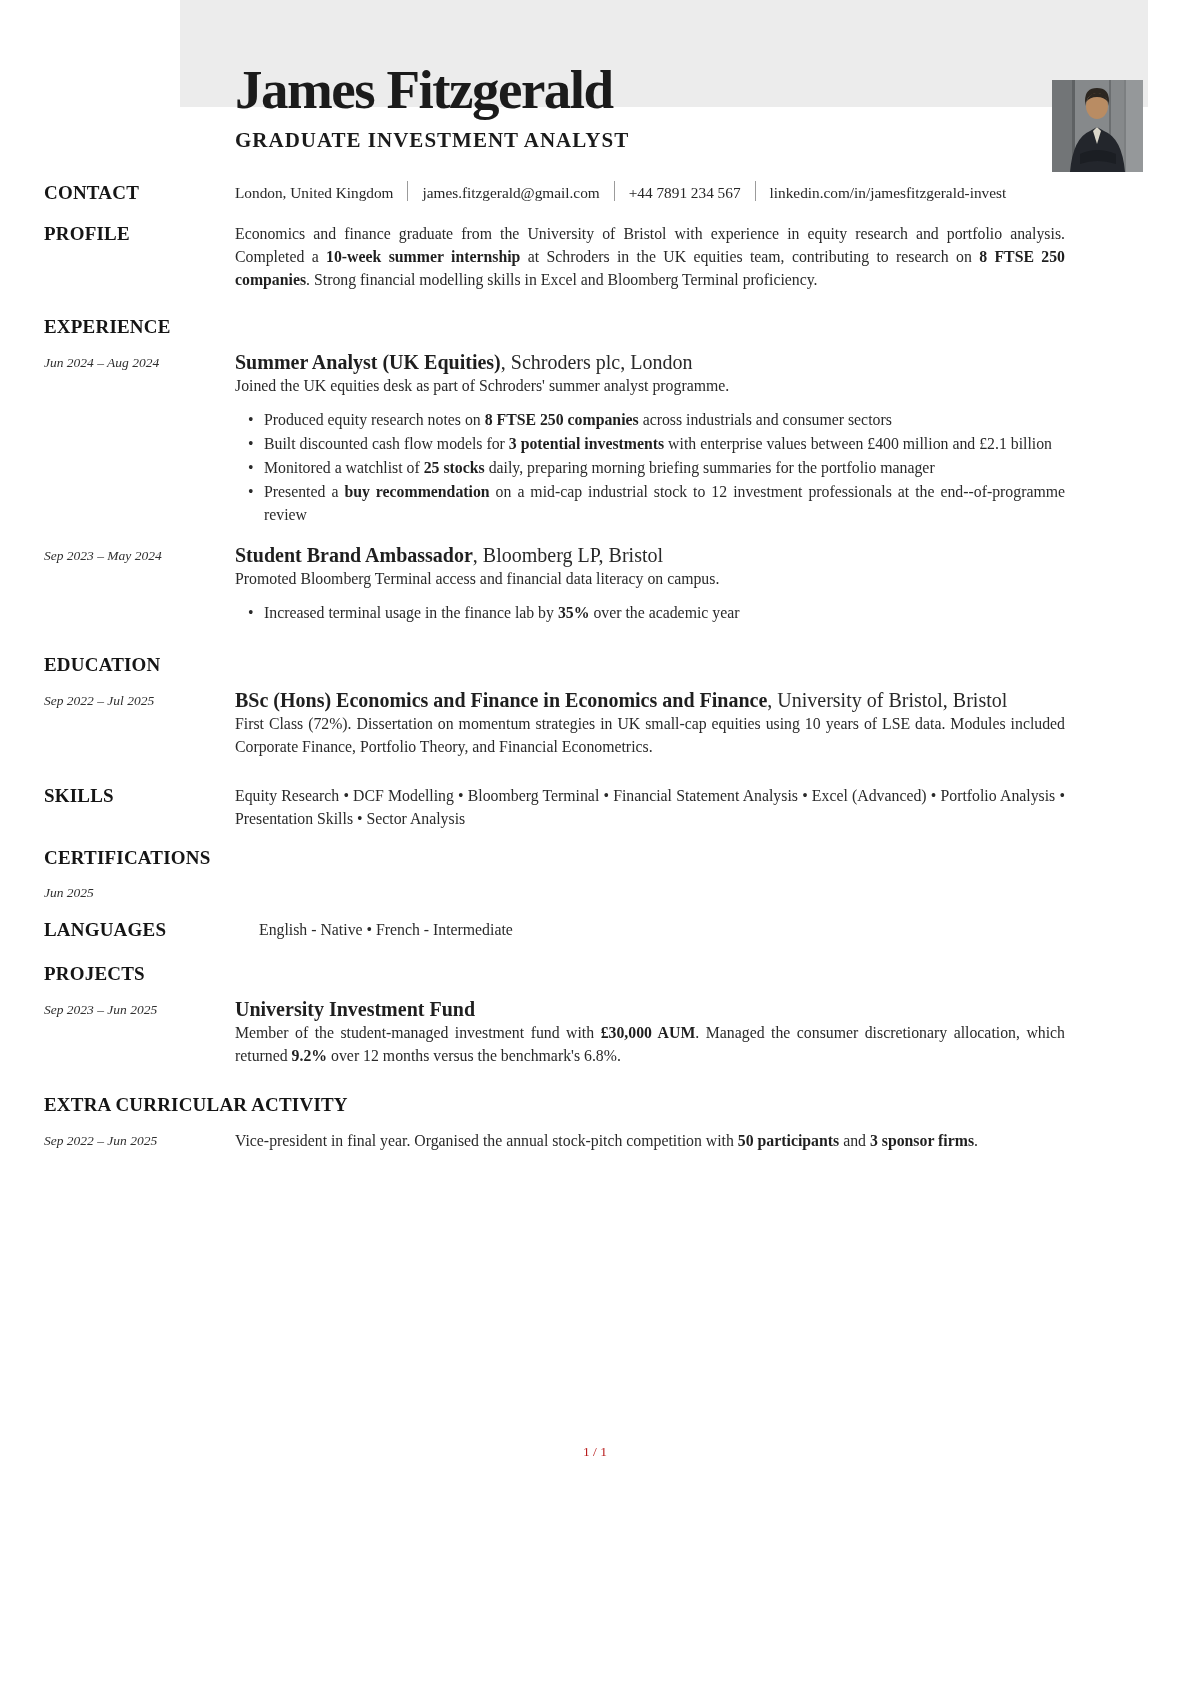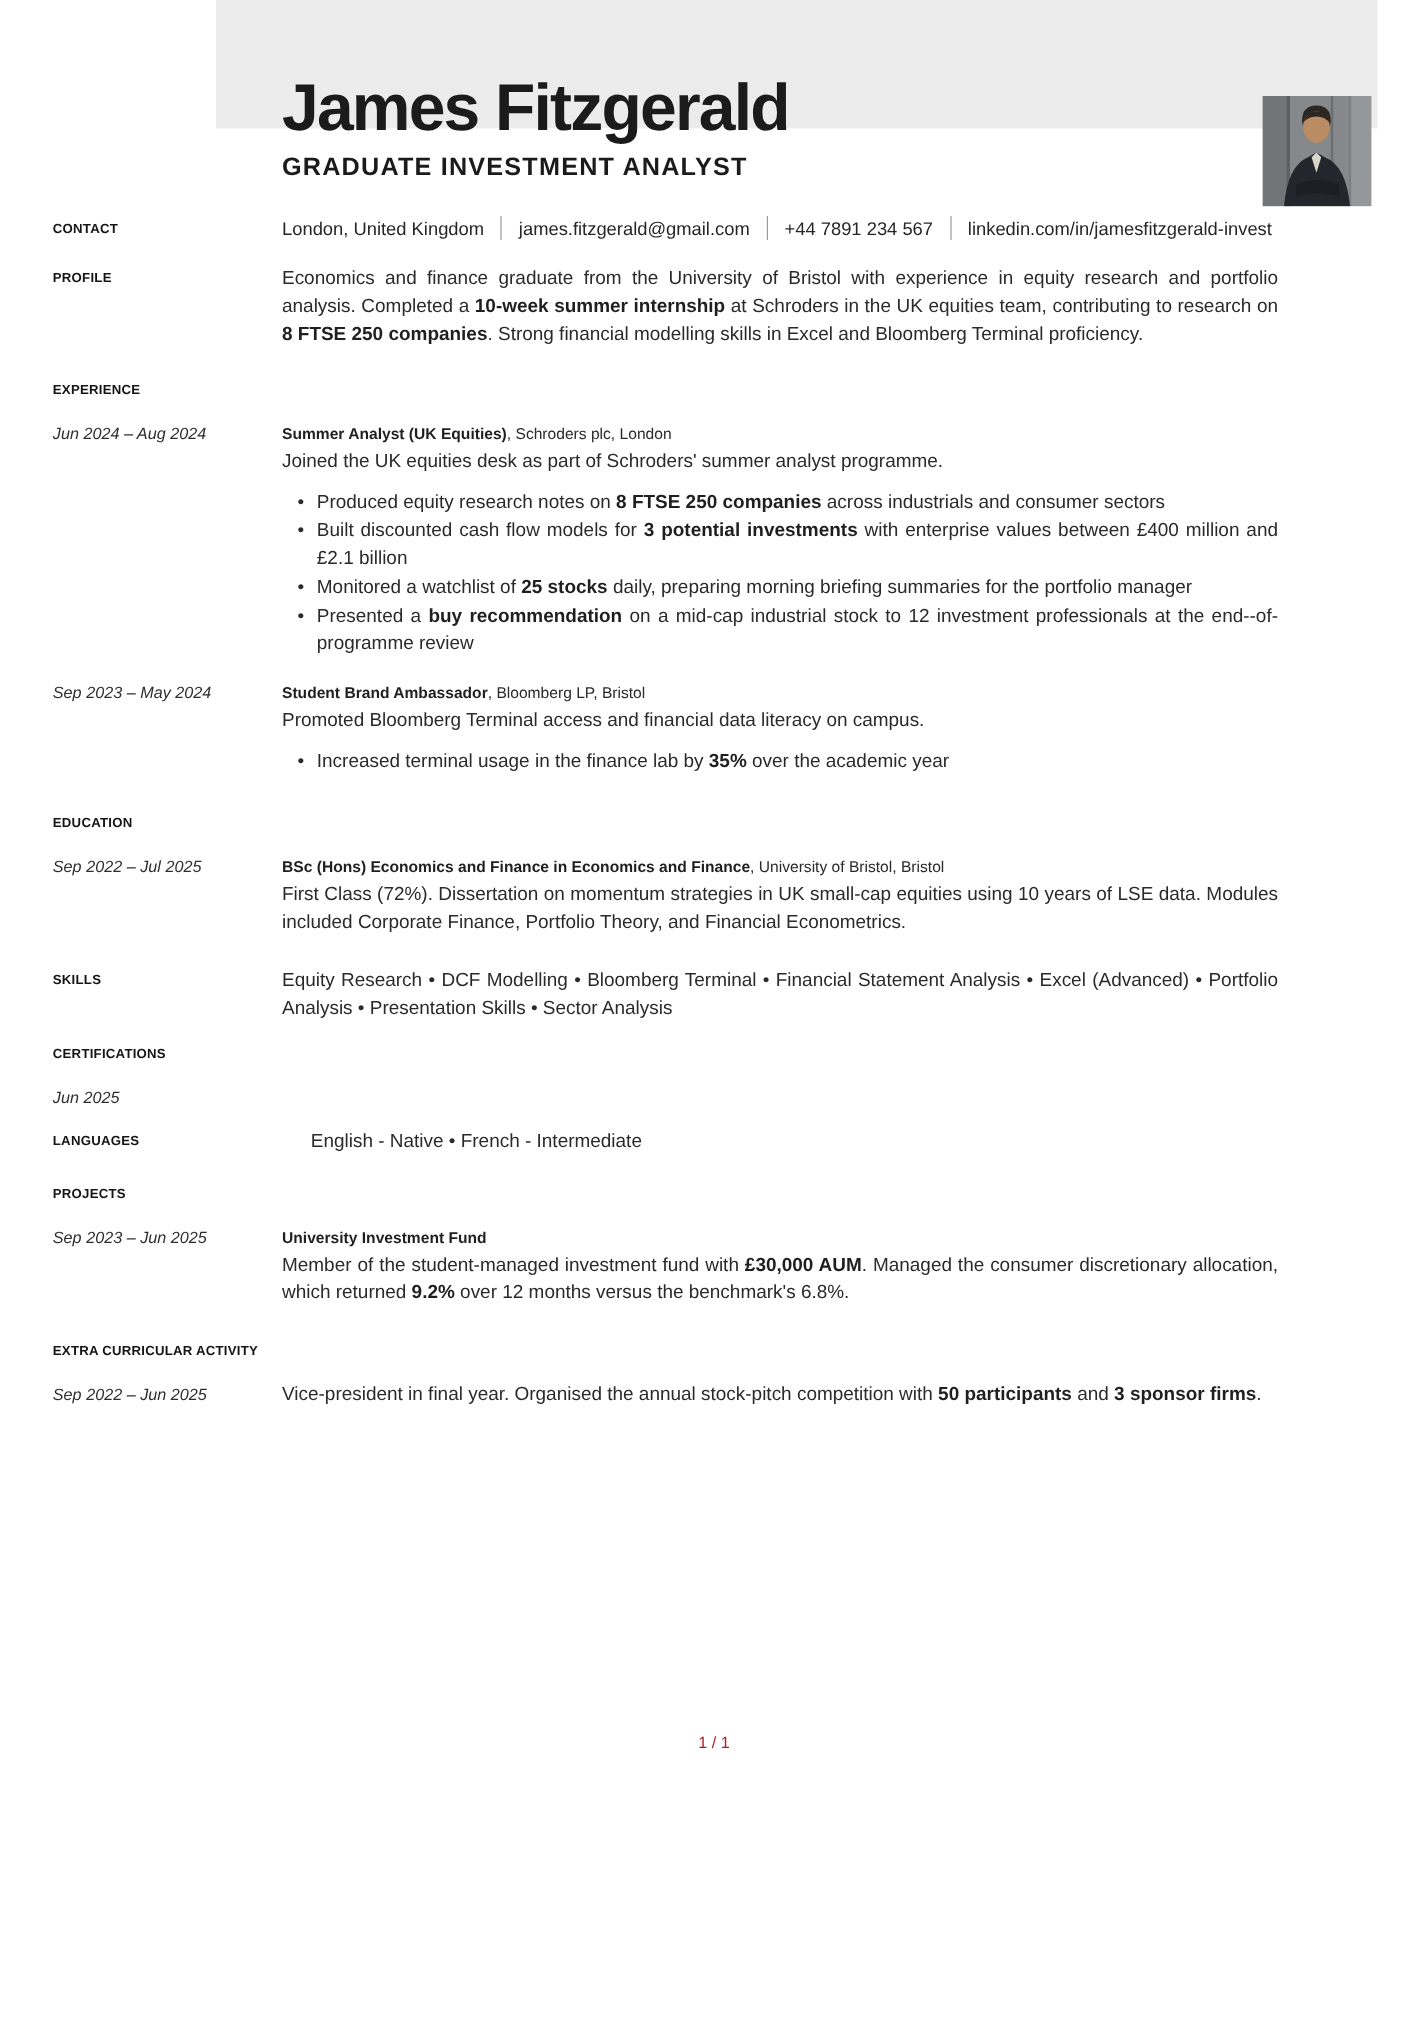--- a/index.html
+++ b/index.html
@@ -3,21 +3,21 @@
 <meta charset="utf-8">
 <style>
   * { box-sizing: border-box; }
   html, body { margin: 0; padding: 0; background: #ffffff; }
   .page {
     position: relative;
     width: 1190px;
     height: 1483px;
     margin: 0 auto;
     background: #ffffff;
-    font-family: Liberation Sans, sans-serif;
+    font-family: Liberation Serif, serif;
     color: #262626;
     overflow: hidden;
   }
   .band {
     position: absolute;
     left: 180px; top: 0;
     width: 968px; height: 107px;
     background: #ececec;
   }
   .photo {
@@ -45,21 +45,21 @@
     font-weight: 700;
     letter-spacing: 1px;
     color: #1b1b1b;
   }
 
   
   .row { display: flex; align-items: flex-start; }
   .col-left { flex: 0 0 191px; }
   .col-right { flex: 1 1 auto; min-width: 0; }
   .sec-label {
-    font-size: 11px;
+    font-size: 19px;
     font-weight: 700;
     letter-spacing: 0.2px;
     color: #151515;
     line-height: 23px;
   }
   .dates {
     font-size: 13.5px;
     font-style: italic;
     color: #2e2e2e;
     line-height: 22px;
@@ -72,21 +72,21 @@
   
   .contact-row { margin-top: 28px; }
   .contact-line { display: flex; align-items: flex-start; font-size: 15.3px; line-height: 23px; white-space: nowrap; }
   .sep { width: 1px; height: 20px; background: #9b9b9b; margin: 0 14px; flex: 0 0 1px; }
 
   .profile-row { margin-top: 18px; }
 
   .standalone-label { margin-top: 24px; }
   .entry { margin-top: 13px; }
   .entry-gap { margin-top: 17px; }
-  .title-line { font-size: 13px; line-height: 23px; }
+  .title-line { font-size: 20px; line-height: 23px; }
   .summary { margin-top: 0; }
 
   ul.bullets { margin: 11px 0 0 0; padding: 0; list-style: none; }
   ul.bullets li {
     position: relative;
     padding-left: 29px;
     margin: 0 0 1px 0;
     font-size: 15.8px;
     line-height: 23px;
     text-align: justify;

